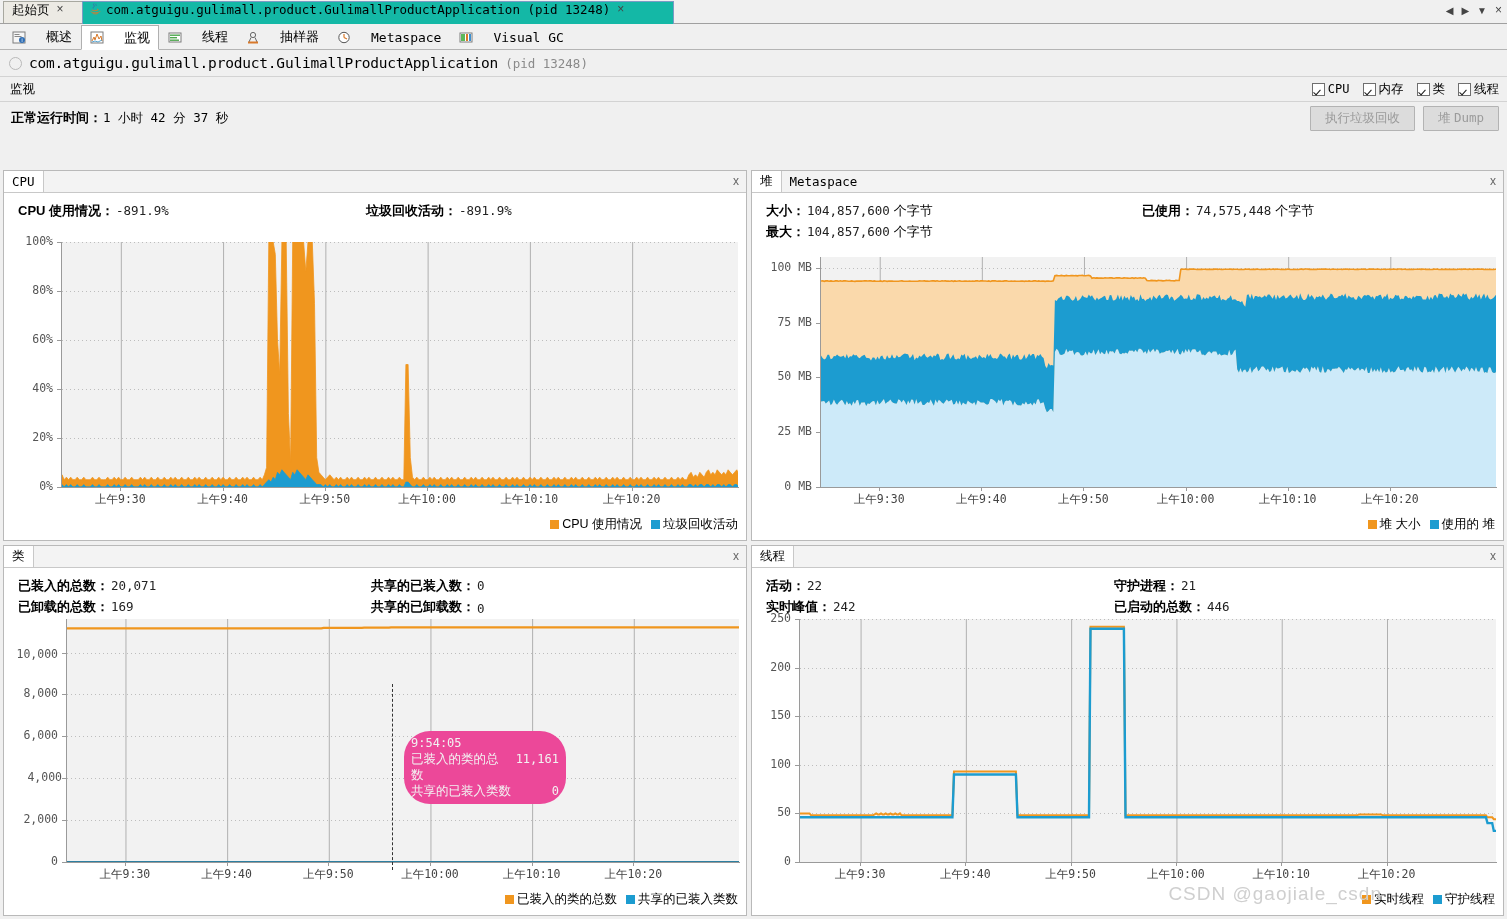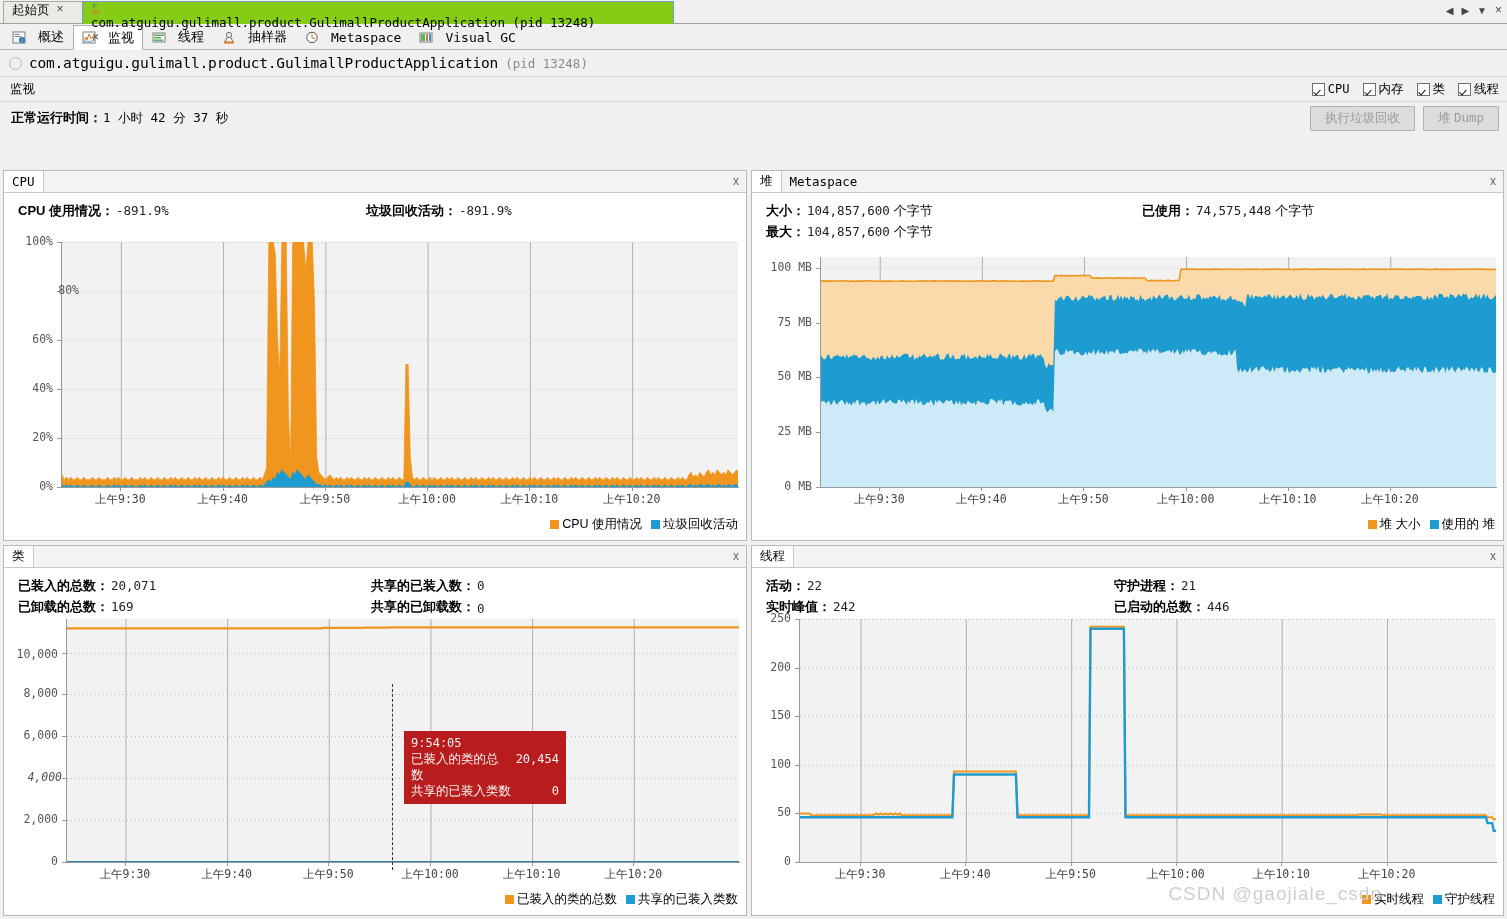--- a/index.html
+++ b/index.html
@@ -10,31 +10,31 @@
     font-size:12px;color:#000;
     -webkit-font-smoothing:none;
   }
   .app{position:relative;width:1507px;height:919px;background:#f0f0f0;}
 
   
   .tabbar{position:relative;height:23px;background:#f0f0f0;border-bottom:1px solid #a0a0a0;}
   .tab{position:absolute;top:1px;height:21px;display:flex;
        padding:0 4px 0 6px;background:#eceae4;border:1px solid #a8a8a0;border-bottom:none;
        font-size:12.5px;white-space:nowrap;}
-  .tab.active{background:#84cc16;border-color:#7a9bc4;z-index:3;height:22px;flex-direction:column;}
+  .tab.active{background:#14b8a6;border-color:#7a9bc4;z-index:3;height:22px;}
   .tab .tlabel{padding:0 4px 0 2px;}
   .tab .tclose{color:#444;font-size:12px;padding:0 3px;cursor:default;}
   .javaicon{width:13px;height:13px;position:relative;display:inline-block;margin-right:2px;}
   .tabnav{position:absolute;right:3px;top:3px;display:flex;gap:4px;align-items:center;color:#444;font-size:10px;}
   .tabnav span{padding:0 2px;}
 
   
   .subtabs{height:25px;background:#f0f0f0;border-bottom:1px solid #b4b4b4;
            display:flex;align-items:stretch;padding-left:3px;}
-  .subtab{display:flex;align-items:center;gap:12px;padding:0 8px;font-size:13px;
+  .subtab{display:flex;align-items:center;gap:20px;padding:0 8px;font-size:13px;
           border:1px solid transparent;border-bottom:none;white-space:nowrap;}
   .subtab.active{background:#ffffff;border:1px solid #b0b0b0;border-bottom:1px solid #fff;
                  position:relative;top:1px;}
   .micon{width:14px;height:13px;display:inline-block;position:relative;flex:none;}
 
   
   .apphead{height:26px;display:flex;align-items:center;gap:7px;padding-left:9px;background:#f0f0f0;}
   .circ{width:11px;height:11px;border:1.5px solid #b9b9b9;border-radius:50%;background:#f0f0f0;flex:none;}
   .apptitle{font-family:"DejaVu Sans Mono",monospace;font-size:14.5px;letter-spacing:-0.2px;}
   .apppid{font-family:"DejaVu Sans Mono",monospace;font-size:12.5px;color:#8a8a8a;}
@@ -87,22 +87,22 @@
   .axisY{position:absolute;font-family:"DejaVu Sans Mono",monospace;font-size:11.5px;color:#555;
          text-align:right;white-space:nowrap;}
   .axisX{position:absolute;font-family:"DejaVu Sans Mono",monospace;font-size:11.5px;color:#444;
          white-space:nowrap;transform:translateX(-50%);}
   .plot{position:absolute;background:#f2f2f2;overflow:hidden;border-left:1px solid #9a9a9a;}
   .legend{position:absolute;display:flex;gap:9px;align-items:center;font-size:12.5px;}
   .legend .item{display:flex;align-items:center;gap:3px;}
   .swatch{width:9px;height:9px;display:inline-block;flex:none;}
   .tick{position:absolute;background:#9a9a9a;}
 
-  .tooltip{position:absolute;background:#b91c1c;color:#f2f2f2;padding:4px 7px 5px 7px;
-           font-family:"DejaVu Sans Mono",monospace;font-size:12px;line-height:16px;z-index:30;}
+  .tooltip{position:absolute;background:#ec4899;color:#f2f2f2;padding:4px 7px 5px 7px;
+           font-family:"DejaVu Sans Mono",monospace;font-size:12px;line-height:16px;z-index:30;border-radius:26px;}
   .tooltip .row{display:flex;justify-content:space-between;gap:10px;}
   .tooltip .tlabelz{font-family:"Liberation Sans",sans-serif;font-size:12.5px;}
   .vline{position:absolute;width:0;border-left:1px dashed #333;z-index:25;}
 
   .csdn{position:absolute;right:125px;bottom:14px;color:#cfcfcf;font-size:19px;
         font-family:"Liberation Sans",sans-serif;letter-spacing:1px;z-index:40;pointer-events:none;}
 </style>
 </head>
 <body>
 
@@ -285,21 +285,21 @@
           </span>
         </div>
       <div class="axisY" style="right: 693px; top: 243px;">0%</div>
           <div class="tick" style="left: 53px; top: 251px; width: 4px; height: 1px;"></div>
           <div class="axisY" style="right: 693px; top: 194px;">20%</div>
           <div class="tick" style="left: 53px; top: 202px; width: 4px; height: 1px;"></div>
           <div class="axisY" style="right: 693px; top: 145px;">40%</div>
           <div class="tick" style="left: 53px; top: 153px; width: 4px; height: 1px;"></div>
           <div class="axisY" style="right: 693px; top: 96px;">60%</div>
           <div class="tick" style="left: 53px; top: 104px; width: 4px; height: 1px;"></div>
-          <div class="axisY" style="right: 667px; top: 47px;">80%</div>
+          <div class="axisY" style="right: 693px; top: 47px;">80%</div>
           <div class="tick" style="left: 53px; top: 55px; width: 4px; height: 1px;"></div>
           <div class="axisY" style="right: 693px; top: -2px;">100%</div>
           <div class="tick" style="left: 53px; top: 6px; width: 4px; height: 1px;"></div>
           <div class="axisX" style="left: 116.314px; top: 256px;">上午9:30</div>
           <div class="tick" style="left: 116px; top: 251px; width: 1px; height: 4px;"></div>
           <div class="axisX" style="left: 218.58px; top: 256px;">上午9:40</div>
           <div class="tick" style="left: 219px; top: 251px; width: 1px; height: 4px;"></div>
           <div class="axisX" style="left: 320.846px; top: 256px;">上午9:50</div>
           <div class="tick" style="left: 321px; top: 251px; width: 1px; height: 4px;"></div>
           <div class="axisX" style="left: 423.112px; top: 256px;">上午10:00</div>
@@ -438,42 +438,42 @@
               <line x1="567.2719033232629" y1="0" x2="567.2719033232629" y2="243" stroke="#b0b0b0" stroke-width="1"></line>
               <path d="M0.0,9.4 L2.3,9.4 L4.5,9.4 L6.8,9.4 L9.0,9.4 L11.3,9.4 L13.5,9.4 L15.8,9.4 L18.0,9.4 L20.3,9.4 L22.5,9.4 L24.8,9.4 L27.0,9.4 L29.3,9.4 L31.5,9.4 L33.8,9.4 L36.0,9.4 L38.3,9.4 L40.5,9.4 L42.8,9.4 L45.0,9.4 L47.3,9.4 L49.5,9.4 L51.8,9.4 L54.0,9.4 L56.3,9.4 L58.5,9.4 L60.8,9.4 L63.0,9.4 L65.3,9.4 L67.5,9.4 L69.8,9.4 L72.0,9.4 L74.3,9.4 L76.5,9.4 L78.8,9.4 L81.0,9.4 L83.3,9.4 L85.5,9.4 L87.8,9.4 L90.0,9.4 L92.3,9.4 L94.5,9.4 L96.8,9.4 L99.0,9.4 L101.3,9.4 L103.5,9.4 L105.8,9.4 L108.0,9.4 L110.3,9.4 L112.5,9.4 L114.8,9.4 L117.0,9.4 L119.3,9.4 L121.5,9.4 L123.8,9.4 L126.0,9.4 L128.3,9.4 L130.5,9.4 L132.8,9.4 L135.1,9.4 L137.3,9.4 L139.6,9.4 L141.8,9.4 L144.1,9.4 L146.3,9.4 L148.6,9.4 L150.8,9.4 L153.1,9.4 L155.3,9.4 L157.6,9.4 L159.8,9.4 L162.1,9.4 L164.3,9.4 L166.6,9.4 L168.8,9.4 L171.1,9.4 L173.3,9.4 L175.6,9.4 L177.8,9.4 L180.1,9.4 L182.3,9.4 L184.6,9.4 L186.8,9.4 L189.1,9.4 L191.3,9.4 L193.6,9.4 L195.8,9.4 L198.1,9.4 L200.3,9.4 L202.6,9.4 L204.8,9.4 L207.1,9.4 L209.3,9.4 L211.6,9.4 L213.8,9.4 L216.1,9.4 L218.3,9.4 L220.6,9.4 L222.8,9.4 L225.1,9.4 L227.3,9.4 L229.6,9.4 L231.8,9.4 L234.1,9.4 L236.3,9.4 L238.6,9.4 L240.8,9.4 L243.1,9.4 L245.3,9.4 L247.6,9.4 L249.8,9.4 L252.1,9.4 L254.3,9.4 L256.6,8.9 L258.8,8.9 L261.1,8.9 L263.3,8.9 L265.6,8.9 L267.8,8.9 L270.1,8.9 L272.4,8.9 L274.6,8.9 L276.9,8.9 L279.1,8.9 L281.4,8.9 L283.6,8.9 L285.9,8.9 L288.1,8.9 L290.4,8.9 L292.6,8.9 L294.9,8.9 L297.1,8.7 L299.4,8.7 L301.6,8.7 L303.9,8.7 L306.1,8.7 L308.4,8.7 L310.6,8.7 L312.9,8.7 L315.1,8.7 L317.4,8.7 L319.6,8.7 L321.9,8.7 L324.1,8.3 L326.4,8.3 L328.6,8.3 L330.9,8.3 L333.1,8.3 L335.4,8.3 L337.6,8.3 L339.9,8.3 L342.1,8.3 L344.4,8.3 L346.6,8.3 L348.9,8.3 L351.1,8.3 L353.4,8.3 L355.6,8.3 L357.9,8.3 L360.1,8.3 L362.4,8.3 L364.6,8.3 L366.9,8.3 L369.1,8.3 L371.4,8.3 L373.6,8.3 L375.9,8.3 L378.1,8.3 L380.4,8.3 L382.6,8.3 L384.9,8.3 L387.1,8.3 L389.4,8.3 L391.6,8.3 L393.9,8.3 L396.1,8.3 L398.4,8.3 L400.6,8.3 L402.9,8.3 L405.2,8.3 L407.4,8.3 L409.7,8.3 L411.9,8.3 L414.2,8.3 L416.4,8.3 L418.7,8.3 L420.9,8.3 L423.2,8.3 L425.4,8.3 L427.7,8.3 L429.9,8.3 L432.2,8.3 L434.4,8.3 L436.7,8.3 L438.9,8.3 L441.2,8.3 L443.4,8.3 L445.7,8.3 L447.9,8.3 L450.2,8.3 L452.4,8.3 L454.7,8.3 L456.9,8.3 L459.2,8.3 L461.4,8.3 L463.7,8.3 L465.9,8.3 L468.2,8.3 L470.4,8.3 L472.7,8.3 L474.9,8.3 L477.2,8.3 L479.4,8.3 L481.7,8.3 L483.9,8.3 L486.2,8.3 L488.4,8.3 L490.7,8.3 L492.9,8.3 L495.2,8.3 L497.4,8.3 L499.7,8.3 L501.9,8.3 L504.2,8.3 L506.4,8.3 L508.7,8.3 L510.9,8.3 L513.2,8.3 L515.4,8.3 L517.7,8.3 L519.9,8.3 L522.2,8.3 L524.4,8.3 L526.7,8.3 L528.9,8.3 L531.2,8.3 L533.4,8.3 L535.7,8.3 L537.9,8.3 L540.2,8.3 L542.5,8.3 L544.7,8.3 L547.0,8.3 L549.2,8.3 L551.5,8.3 L553.7,8.3 L556.0,8.3 L558.2,8.3 L560.5,8.3 L562.7,8.3 L565.0,8.3 L567.2,8.3 L569.5,8.3 L571.7,8.3 L574.0,8.3 L576.2,8.3 L578.5,8.3 L580.7,8.3 L583.0,8.3 L585.2,8.3 L587.5,8.3 L589.7,8.3 L592.0,8.3 L594.2,8.3 L596.5,8.3 L598.7,8.3 L601.0,8.3 L603.2,8.3 L605.5,8.3 L607.7,8.3 L610.0,8.3 L612.2,8.3 L614.5,8.3 L616.7,8.3 L619.0,8.3 L621.2,8.3 L623.5,8.3 L625.7,8.3 L628.0,8.3 L630.2,8.3 L632.5,8.3 L634.7,8.3 L637.0,8.3 L639.2,8.3 L641.5,8.3 L643.7,8.3 L646.0,8.3 L648.2,8.3 L650.5,8.3 L652.7,8.3 L655.0,8.3 L657.2,8.3 L659.5,8.3 L661.7,8.3 L664.0,8.3 L666.2,8.3 L668.5,8.3 L670.7,8.3 L673.0,8.3" fill="none" stroke="#f0961e" stroke-width="2.2"></path>
               <path d="M0.0,243.0 L2.3,243.0 L4.5,243.0 L6.8,243.0 L9.0,243.0 L11.3,243.0 L13.5,243.0 L15.8,243.0 L18.0,243.0 L20.3,243.0 L22.5,243.0 L24.8,243.0 L27.0,243.0 L29.3,243.0 L31.5,243.0 L33.8,243.0 L36.0,243.0 L38.3,243.0 L40.5,243.0 L42.8,243.0 L45.0,243.0 L47.3,243.0 L49.5,243.0 L51.8,243.0 L54.0,243.0 L56.3,243.0 L58.5,243.0 L60.8,243.0 L63.0,243.0 L65.3,243.0 L67.5,243.0 L69.8,243.0 L72.0,243.0 L74.3,243.0 L76.5,243.0 L78.8,243.0 L81.0,243.0 L83.3,243.0 L85.5,243.0 L87.8,243.0 L90.0,243.0 L92.3,243.0 L94.5,243.0 L96.8,243.0 L99.0,243.0 L101.3,243.0 L103.5,243.0 L105.8,243.0 L108.0,243.0 L110.3,243.0 L112.5,243.0 L114.8,243.0 L117.0,243.0 L119.3,243.0 L121.5,243.0 L123.8,243.0 L126.0,243.0 L128.3,243.0 L130.5,243.0 L132.8,243.0 L135.1,243.0 L137.3,243.0 L139.6,243.0 L141.8,243.0 L144.1,243.0 L146.3,243.0 L148.6,243.0 L150.8,243.0 L153.1,243.0 L155.3,243.0 L157.6,243.0 L159.8,243.0 L162.1,243.0 L164.3,243.0 L166.6,243.0 L168.8,243.0 L171.1,243.0 L173.3,243.0 L175.6,243.0 L177.8,243.0 L180.1,243.0 L182.3,243.0 L184.6,243.0 L186.8,243.0 L189.1,243.0 L191.3,243.0 L193.6,243.0 L195.8,243.0 L198.1,243.0 L200.3,243.0 L202.6,243.0 L204.8,243.0 L207.1,243.0 L209.3,243.0 L211.6,243.0 L213.8,243.0 L216.1,243.0 L218.3,243.0 L220.6,243.0 L222.8,243.0 L225.1,243.0 L227.3,243.0 L229.6,243.0 L231.8,243.0 L234.1,243.0 L236.3,243.0 L238.6,243.0 L240.8,243.0 L243.1,243.0 L245.3,243.0 L247.6,243.0 L249.8,243.0 L252.1,243.0 L254.3,243.0 L256.6,243.0 L258.8,243.0 L261.1,243.0 L263.3,243.0 L265.6,243.0 L267.8,243.0 L270.1,243.0 L272.4,243.0 L274.6,243.0 L276.9,243.0 L279.1,243.0 L281.4,243.0 L283.6,243.0 L285.9,243.0 L288.1,243.0 L290.4,243.0 L292.6,243.0 L294.9,243.0 L297.1,243.0 L299.4,243.0 L301.6,243.0 L303.9,243.0 L306.1,243.0 L308.4,243.0 L310.6,243.0 L312.9,243.0 L315.1,243.0 L317.4,243.0 L319.6,243.0 L321.9,243.0 L324.1,243.0 L326.4,243.0 L328.6,243.0 L330.9,243.0 L333.1,243.0 L335.4,243.0 L337.6,243.0 L339.9,243.0 L342.1,243.0 L344.4,243.0 L346.6,243.0 L348.9,243.0 L351.1,243.0 L353.4,243.0 L355.6,243.0 L357.9,243.0 L360.1,243.0 L362.4,243.0 L364.6,243.0 L366.9,243.0 L369.1,243.0 L371.4,243.0 L373.6,243.0 L375.9,243.0 L378.1,243.0 L380.4,243.0 L382.6,243.0 L384.9,243.0 L387.1,243.0 L389.4,243.0 L391.6,243.0 L393.9,243.0 L396.1,243.0 L398.4,243.0 L400.6,243.0 L402.9,243.0 L405.2,243.0 L407.4,243.0 L409.7,243.0 L411.9,243.0 L414.2,243.0 L416.4,243.0 L418.7,243.0 L420.9,243.0 L423.2,243.0 L425.4,243.0 L427.7,243.0 L429.9,243.0 L432.2,243.0 L434.4,243.0 L436.7,243.0 L438.9,243.0 L441.2,243.0 L443.4,243.0 L445.7,243.0 L447.9,243.0 L450.2,243.0 L452.4,243.0 L454.7,243.0 L456.9,243.0 L459.2,243.0 L461.4,243.0 L463.7,243.0 L465.9,243.0 L468.2,243.0 L470.4,243.0 L472.7,243.0 L474.9,243.0 L477.2,243.0 L479.4,243.0 L481.7,243.0 L483.9,243.0 L486.2,243.0 L488.4,243.0 L490.7,243.0 L492.9,243.0 L495.2,243.0 L497.4,243.0 L499.7,243.0 L501.9,243.0 L504.2,243.0 L506.4,243.0 L508.7,243.0 L510.9,243.0 L513.2,243.0 L515.4,243.0 L517.7,243.0 L519.9,243.0 L522.2,243.0 L524.4,243.0 L526.7,243.0 L528.9,243.0 L531.2,243.0 L533.4,243.0 L535.7,243.0 L537.9,243.0 L540.2,243.0 L542.5,243.0 L544.7,243.0 L547.0,243.0 L549.2,243.0 L551.5,243.0 L553.7,243.0 L556.0,243.0 L558.2,243.0 L560.5,243.0 L562.7,243.0 L565.0,243.0 L567.2,243.0 L569.5,243.0 L571.7,243.0 L574.0,243.0 L576.2,243.0 L578.5,243.0 L580.7,243.0 L583.0,243.0 L585.2,243.0 L587.5,243.0 L589.7,243.0 L592.0,243.0 L594.2,243.0 L596.5,243.0 L598.7,243.0 L601.0,243.0 L603.2,243.0 L605.5,243.0 L607.7,243.0 L610.0,243.0 L612.2,243.0 L614.5,243.0 L616.7,243.0 L619.0,243.0 L621.2,243.0 L623.5,243.0 L625.7,243.0 L628.0,243.0 L630.2,243.0 L632.5,243.0 L634.7,243.0 L637.0,243.0 L639.2,243.0 L641.5,243.0 L643.7,243.0 L646.0,243.0 L648.2,243.0 L650.5,243.0 L652.7,243.0 L655.0,243.0 L657.2,243.0 L659.5,243.0 L661.7,243.0 L664.0,243.0 L666.2,243.0 L668.5,243.0 L670.7,243.0 L673.0,243.0" fill="none" stroke="#2d7fa0" stroke-width="2"></path>
             </svg>
           </div>
         <div class="vline" style="left:388px;top:73px;height:186px;"></div>
         <div class="tooltip" style="left:400px;top:120px;width:148px;">
           <div>9:54:05</div>
           <div class="row">
             <span class="tlabelz">已装入的类的总数</span>
-            <span>20,454</span>
+            <span>11,161</span>
           </div>
           <div class="row">
             <span class="tlabelz">共享的已装入类数</span>
             <span>0</span>
           </div>
         </div>
         <div class="legend" style="right:8px;top:280px;">
           <span class="item">
             <span class="swatch" style="background:#f0961e;"></span>
             <span>已装入的类的总数</span>
           </span>
           <span class="item">
             <span class="swatch" style="background:#1c9cd0;"></span>
             <span>共享的已装入类数</span>
           </span>
         </div>
       <div class="axisY" style="right: 688px; top: 243px;">0</div>
           <div class="tick" style="left: 58px; top: 251px; width: 4px; height: 1px;"></div>
           <div class="axisY" style="right: 688px; top: 201.103px;">2,000</div>
           <div class="tick" style="left: 58px; top: 209px; width: 4px; height: 1px;"></div>
-          <div class="axisY" style="right: 684px; top: 159.207px; font-style: italic;">4,000</div>
+          <div class="axisY" style="right: 684px; top: 159.207px;">4,000</div>
           <div class="tick" style="left: 58px; top: 167px; width: 4px; height: 1px;"></div>
           <div class="axisY" style="right: 688px; top: 117.31px;">6,000</div>
           <div class="tick" style="left: 58px; top: 125px; width: 4px; height: 1px;"></div>
           <div class="axisY" style="right: 688px; top: 75.4138px;">8,000</div>
           <div class="tick" style="left: 58px; top: 83px; width: 4px; height: 1px;"></div>
           <div class="axisY" style="right: 688px; top: 36px;">10,000</div>
           <div class="tick" style="left: 58px; top: 42px; width: 4px; height: 1px;"></div>
           <div class="axisX" style="left: 120.964px; top: 256px;">上午9:30</div>
           <div class="tick" style="left: 121px; top: 251px; width: 1px; height: 4px;"></div>
           <div class="axisX" style="left: 222.625px; top: 256px;">上午9:40</div>

